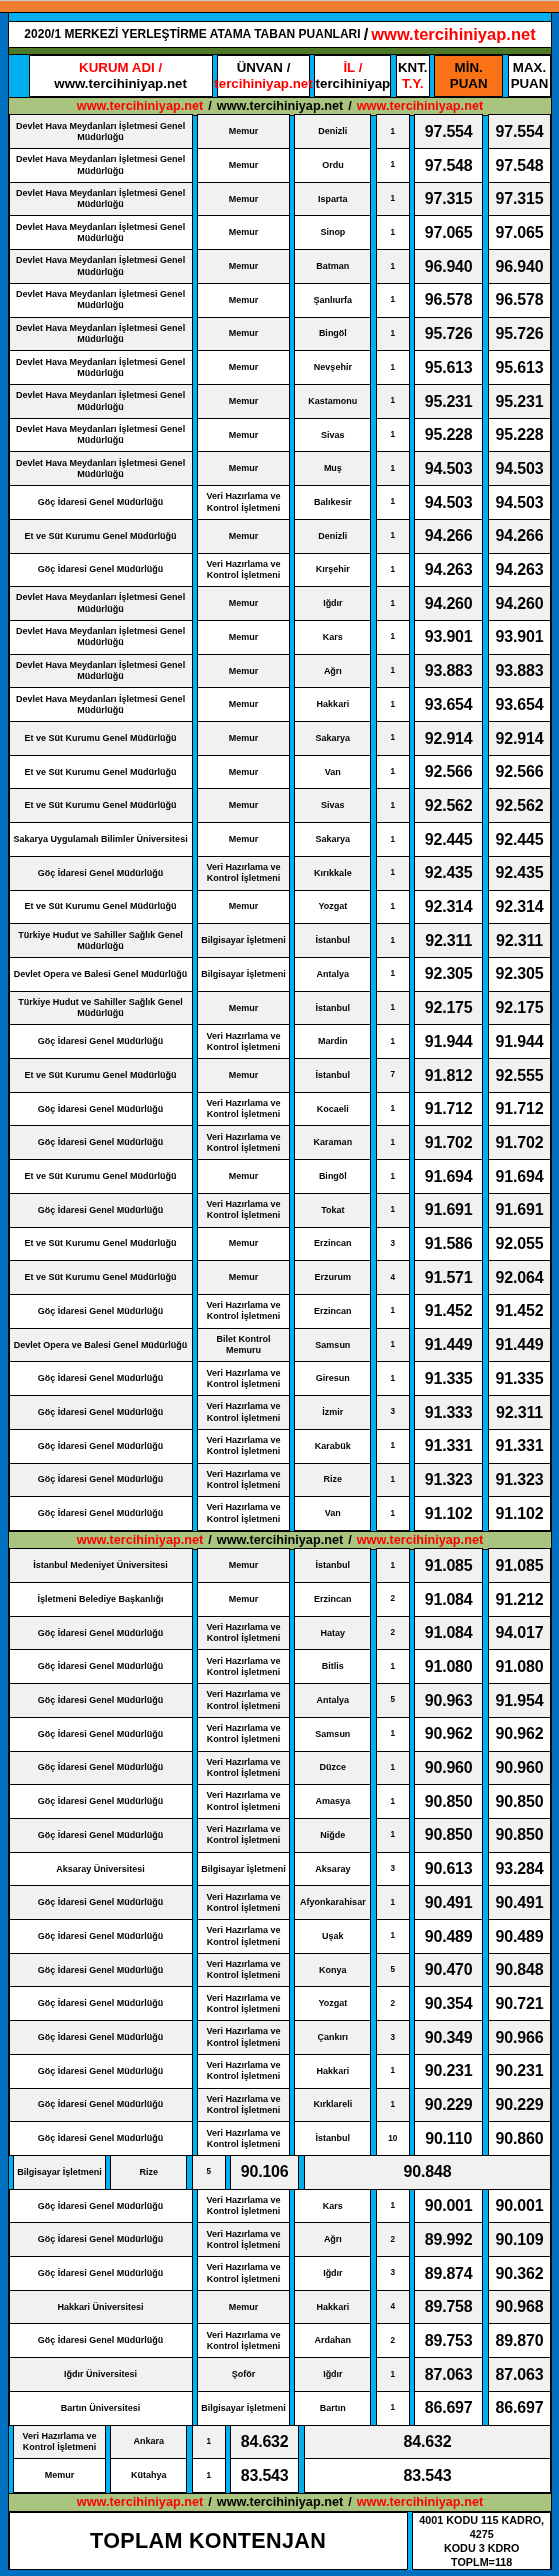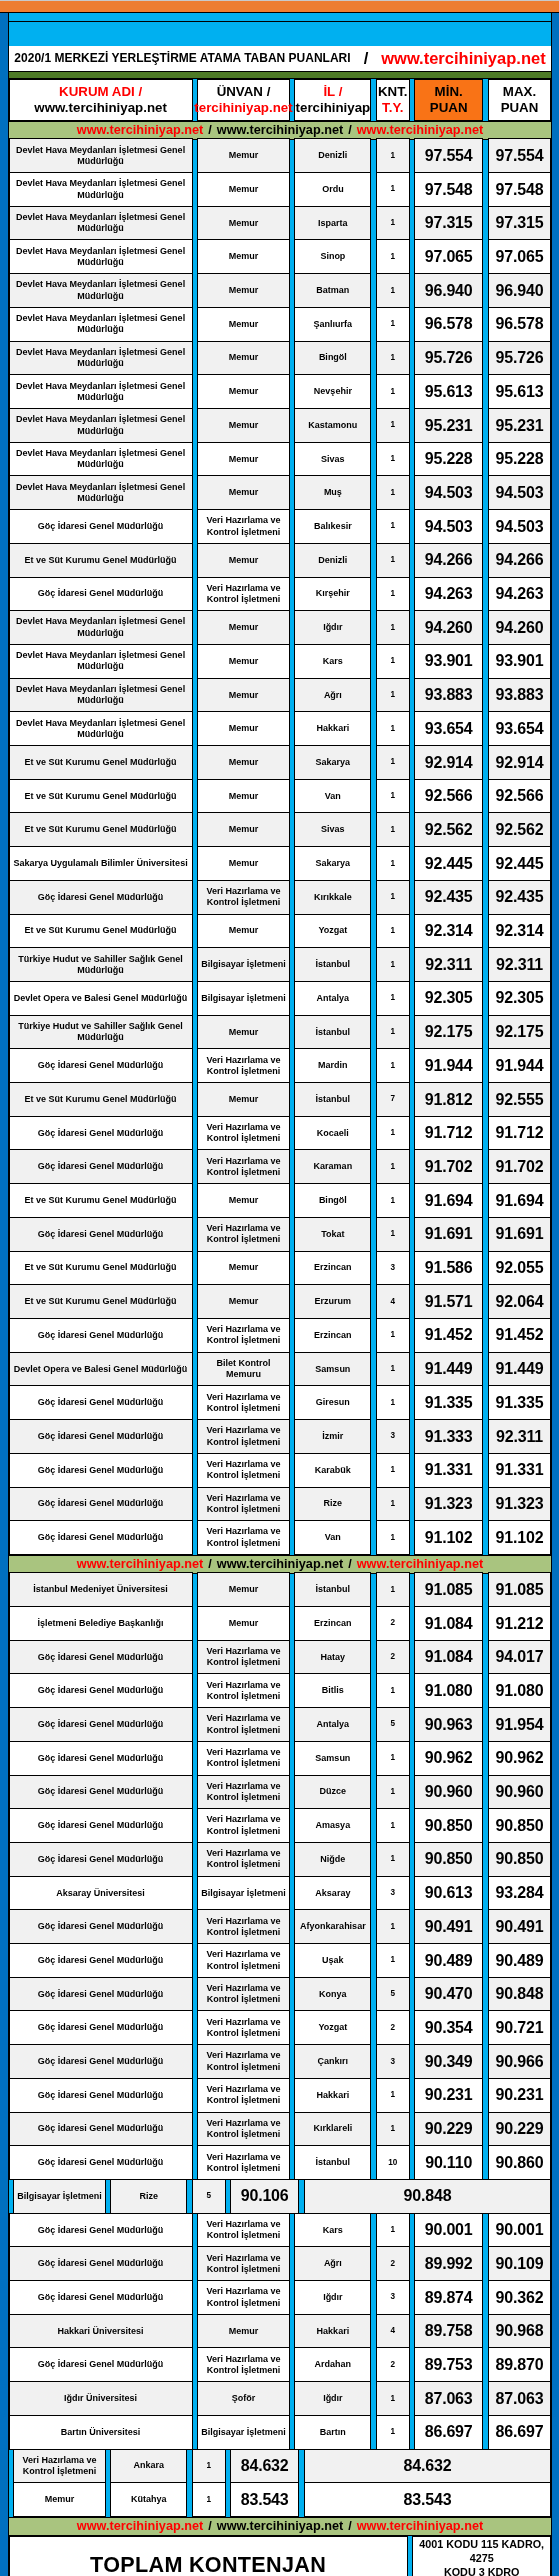--- a/index.html
+++ b/index.html
@@ -13,28 +13,28 @@
   .orange-bar { height:12.7px; background:#ED7D31; border-top:1.3px solid #c9c9c9; border-bottom:1.9px solid #000; }
   .frame { margin:0 7.6px; background:#00B0F0; border-left:1.3px solid #000; border-right:1.3px solid #000; }
   .title-bar {
     background:#fff; border-bottom:1.9px solid #000;
     height:28px; display:flex; align-items:center; justify-content:center;
     font-size:16px; letter-spacing:0.1px;
   }
   .cyan-bar { background:#00B0F0; height:9px; border-bottom:1.9px solid #000; }
   .subtitle-bar {
     background:#fff; border-bottom:1.9px solid #000; height:26px;
-    display:flex; align-items:center; justify-content:center; gap:13px;margin-top:24px;
+    display:flex; align-items:center; justify-content:center; gap:3px;
   }
   .subtitle-text { font-size:12px; }
   .subtitle-slash { font-size:16.5px; }
   .red { color:#FF0000; }
   .darkgreen-bar { background:#4E7A27; height:7.6px; border-bottom:1.9px solid #000; }
 
-  .hdr-row { display:flex; background:#00B0F0; }
+  .hdr-row { display:flex; background:#00B0F0;padding-left:20px; }
   .hdr-cell {
     background:#fff; border:1.9px solid #000; min-height:42px;
     display:flex; flex-direction:column; align-items:center; justify-content:center;
     text-align:center; font-size:13.3px; line-height:1.25; padding:1.3px 0.6px;
   }
   .hdr-cell.yellow { background:#f97316; }
   .gap { margin-left:4.4px; }
   .w-kurum { width:184px; }
   .w-unvan { width:93px; }
   .w-il    { width:77px; }

